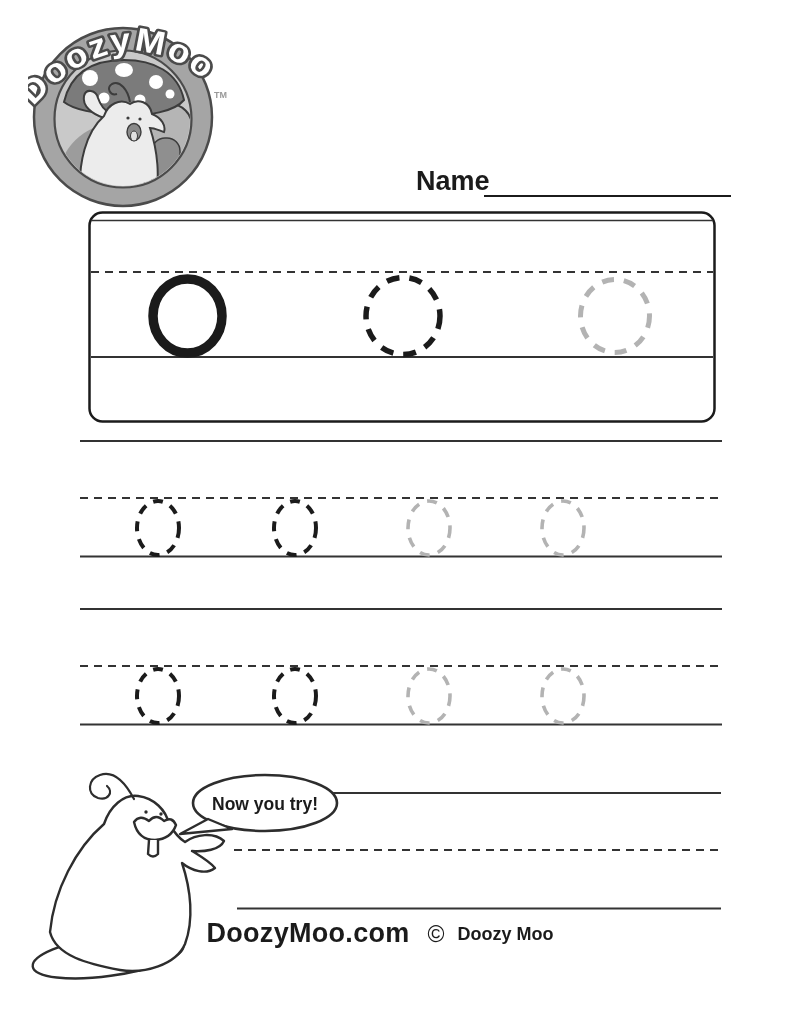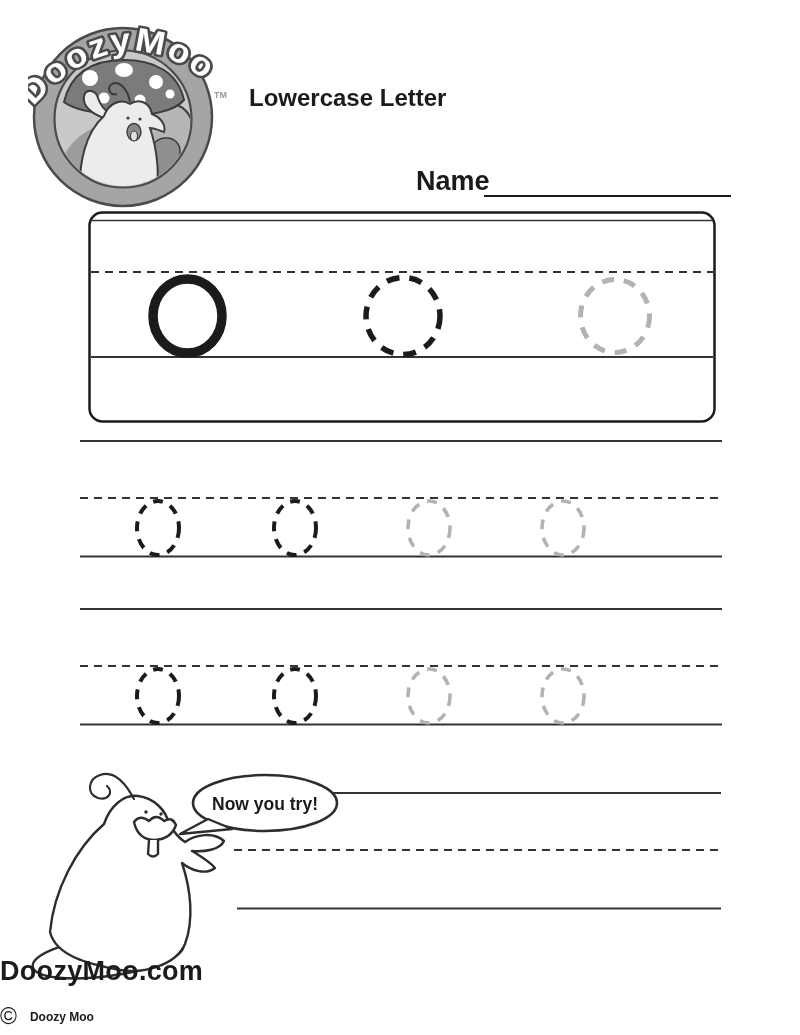--- a/index.html
+++ b/index.html
@@ -38,25 +38,25 @@
   
   .bubble-text { font-size:17.5px; font-weight:700; fill:var(--ink,#1b1b1b); }
 
   
   .brand-text { font-size:33px; font-weight:700; letter-spacing:2px;
                 fill:#ffffff; stroke:var(--logo-ring-edge,#4b4b4b); stroke-width:5;
                 paint-order:stroke; stroke-linejoin:round; }
   .tm-text { font-size:9px; fill:#9a9a9a; font-weight:700; }
 
   
-  .footer { left:0; top:956px; width:760px; display:flex; justify-content:center; align-items:baseline; gap:18px;flex-direction:column; }
+  .footer { left:0; top:918px; width:760px; display:flex; justify-content:center; align-items:baseline; gap:18px; }
   .footer-site { font-size:27px; font-weight:700; letter-spacing:.3px; }
   .footer-copy { display:flex; align-items:center; gap:5px; }
   .copy-symbol { font-size:23px; font-weight:400; line-height:1; }
-  .copy-text   { font-size:12px; font-weight:600;padding-left:8px; }
+  .copy-text   { font-size:18px; font-weight:600;padding-left:8px; }
 </style>
 </head>
 <body>
 
 <div class="page">
 
   <svg class="abs" style="left:28px; top:20px;" width="202" height="198" viewBox="0 0 202 198">
     <defs>
       <clipPath id="innerClip">
           <circle cx="95" cy="99" r="67"></circle>
@@ -87,21 +87,20 @@
       <circle cx="112" cy="99" r="1.6" fill="#3c3c3c"></circle>
       <ellipse cx="106" cy="112" rx="7" ry="8.5" fill="#8a8a8a" stroke="#3c3c3c" stroke-width="1.4"></ellipse>
       <ellipse cx="106" cy="116" rx="3.5" ry="5" fill="#e0e0e0" stroke="#3c3c3c" stroke-width="1"></ellipse>
     </g>
     <text class="brand-text">
       <textPath href="#brandArc" startOffset="2" textLength="198" lengthAdjust="spacingAndGlyphs">DoozyMoo</textPath>
     </text>
     <text class="tm-text" x="186" y="78">TM</text>
   </svg>
 
-  <div class="abs subtitle">Lowercase Letter</div>
 
   <div class="abs name-label">Name</div>
   <div class="abs name-line"></div>
 
   <svg class="abs" style="left:88px; top:211px;" width="628" height="212" viewBox="0 0 628 212">
     <rect class="box-frame" x="1.5" y="1.5" width="625" height="209" rx="13"></rect>
     <line class="guide-thin" x1="3" y1="9.5" x2="625" y2="9.5"></line>
     <line class="guide-dashed" x1="3" y1="61" x2="625" y2="61"></line>
     <line class="guide" x1="3" y1="146" x2="625" y2="146"></line>
     <ellipse class="o-solid" cx="99.5" cy="105" rx="34.5" ry="37"></ellipse>

